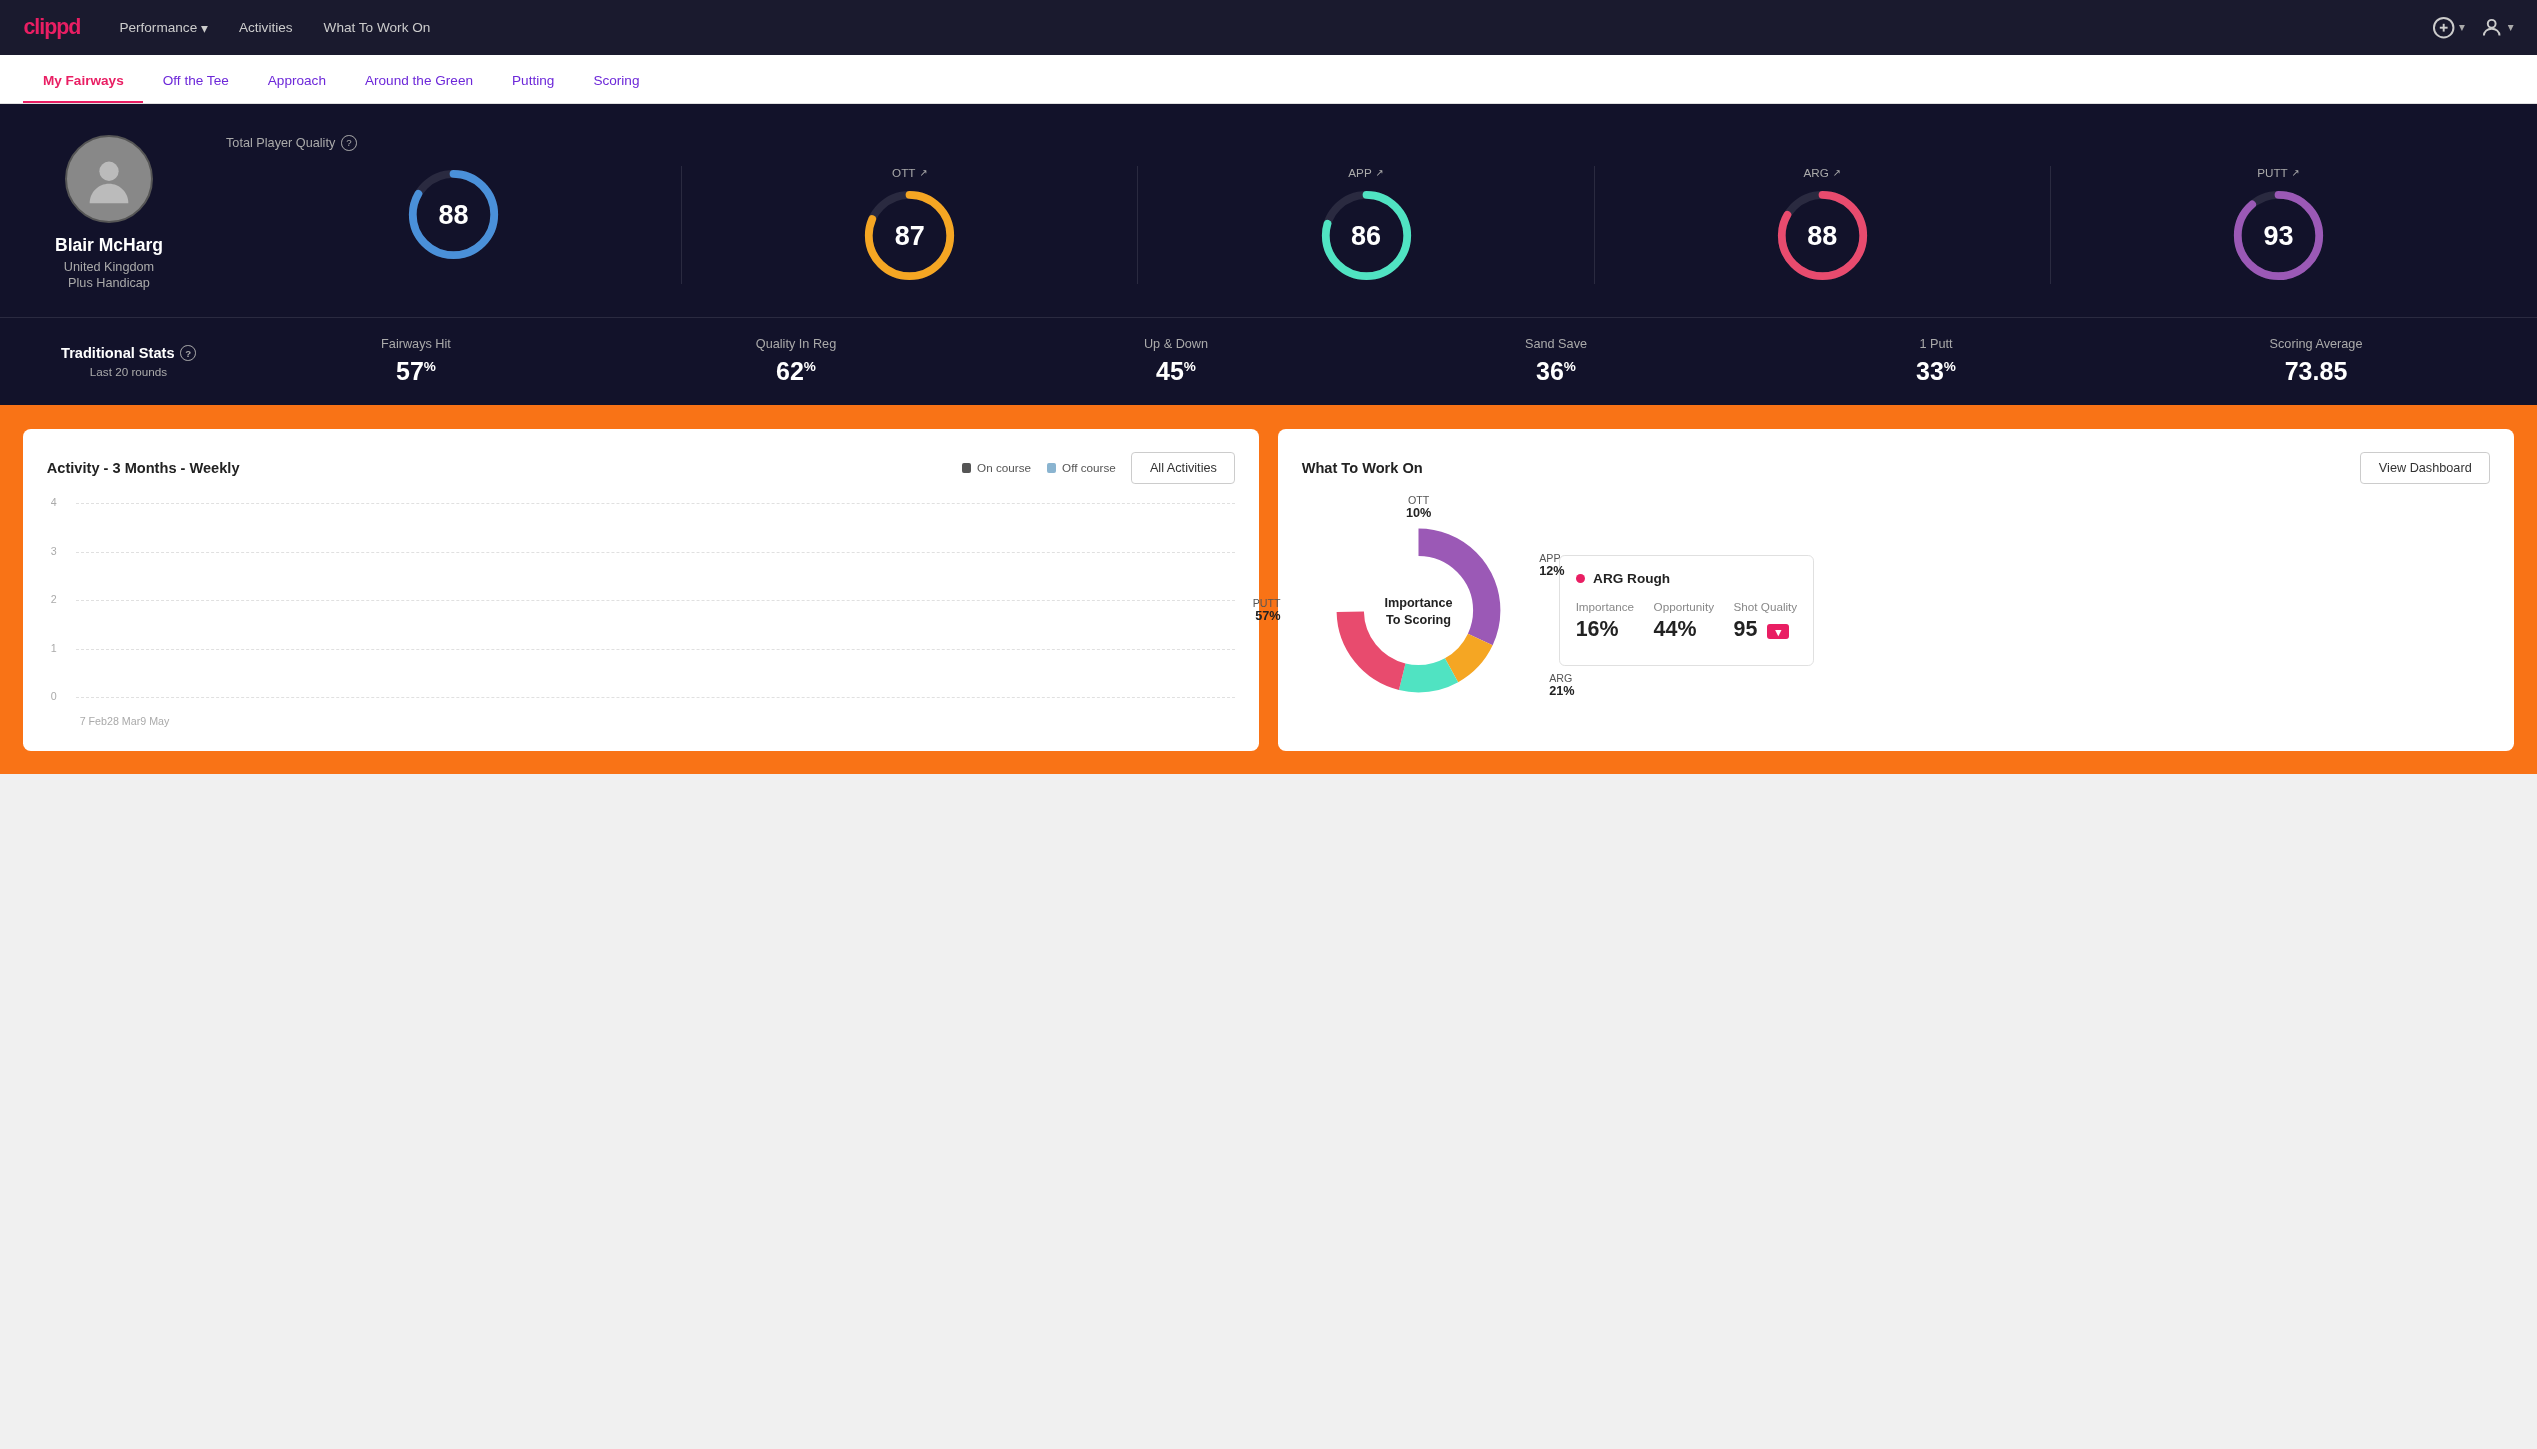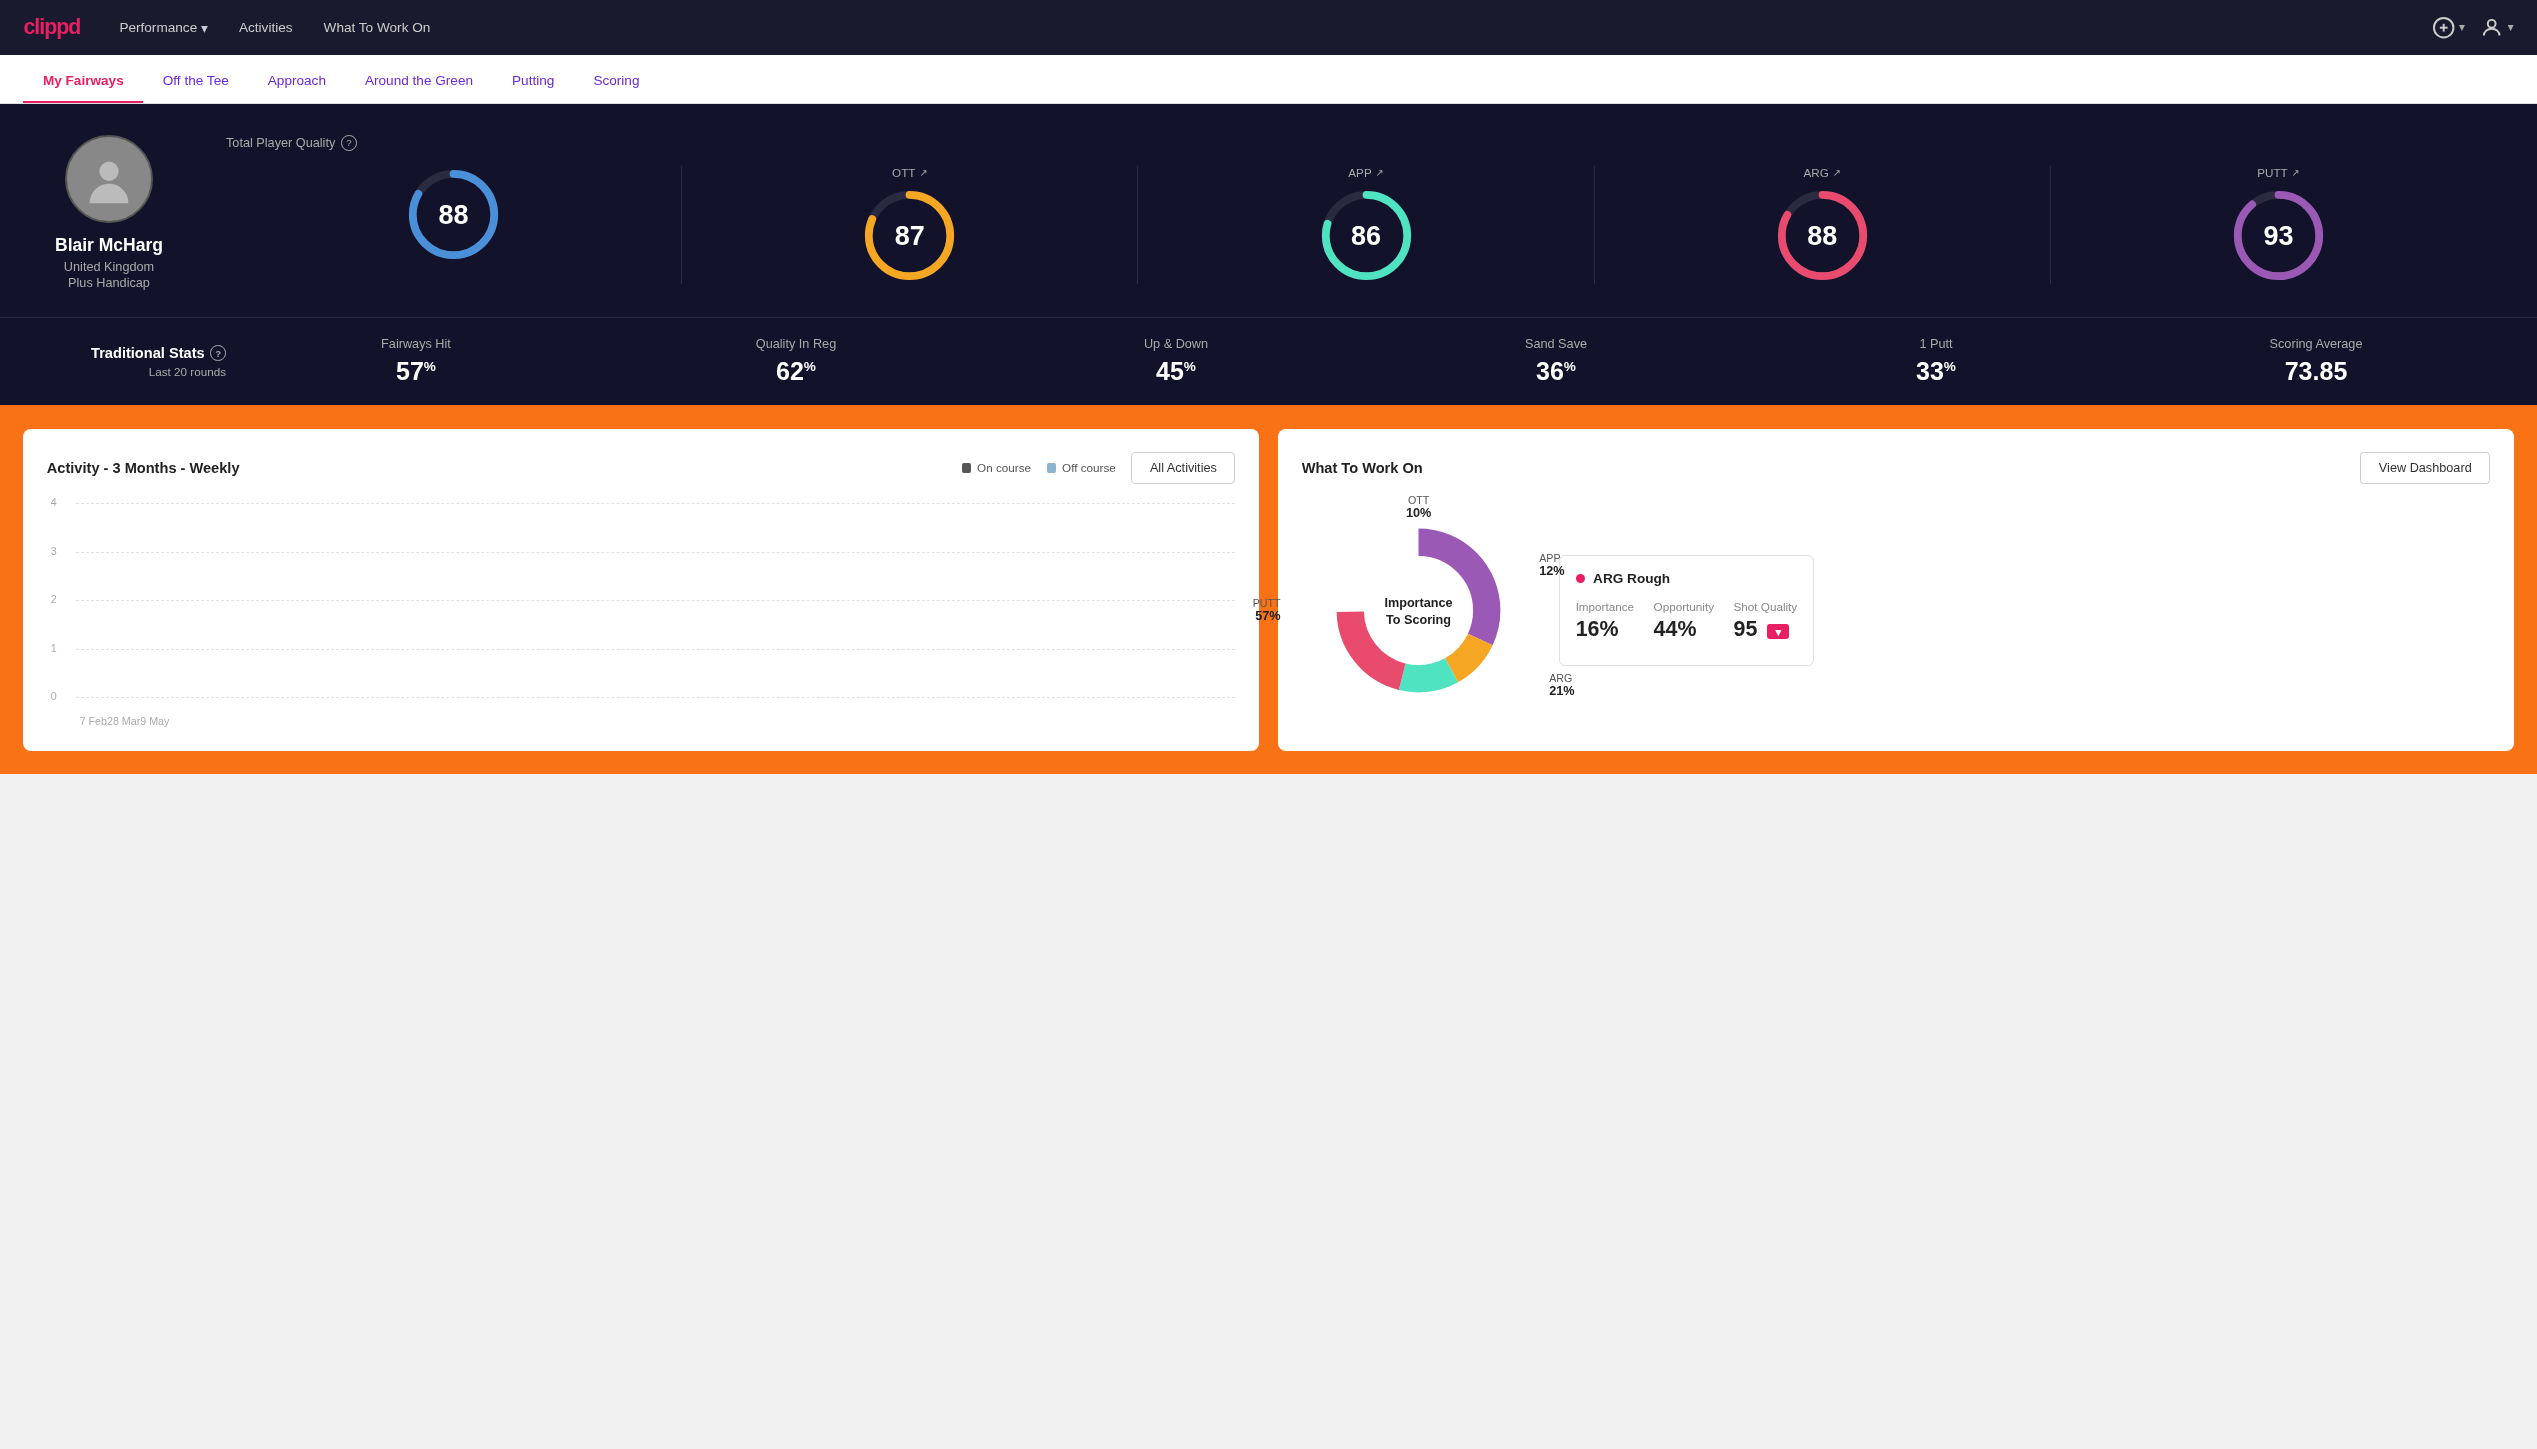--- a/index.html
+++ b/index.html
@@ -173,21 +173,21 @@
       display: flex;
       align-items: center;
       gap: 0;
     }
     .stat-item {
       flex: 1;
       display: flex;
       flex-direction: column;
       align-items: center;
     }
-    .stat-item:first-child { align-items: flex-end; min-width: 195px; flex: none; }
+    .stat-item:first-child { align-items: center; min-width: 195px; flex: none; }
     .stat-label {
       font-size: 12.7px;
       color: #aaa;
       margin-bottom: 5.8px;
     }
     .stat-value {
       font-size: 25px;
       font-weight: 700;
       color: #fff;
     }

